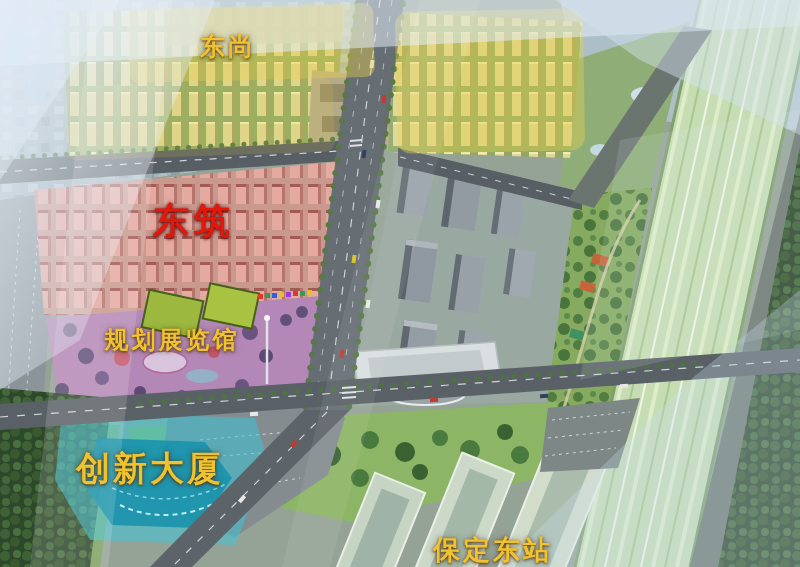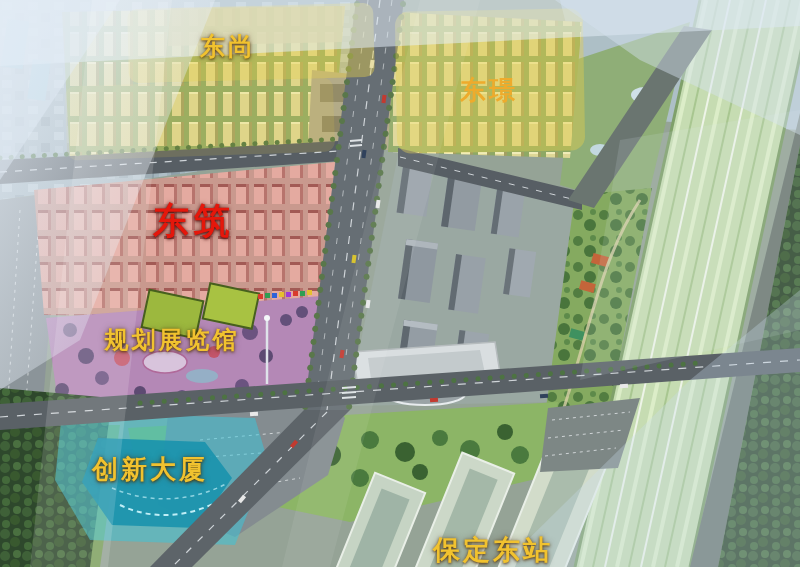--- a/index.html
+++ b/index.html
@@ -8,21 +8,21 @@
   .stage svg{position:absolute;left:0;top:0;}
   .lbl{position:absolute;transform:translate(-50%,-50%);font-weight:bold;
        white-space:nowrap;letter-spacing:3px;z-index:5;}
   .lbl-yellow{color:#f1c22f;text-shadow:0 1px 3px rgba(80,45,0,.9),0 0 6px rgba(60,35,0,.5);}
   #lbl-dongshang{left:228px;top:46px;font-size:25px;}
   #lbl-dongyue{left:213px;top:116px;font-size:25px;}
   #lbl-dongjing{left:489px;top:90px;font-size:26px;color:#eeab2c;}
   #lbl-dongzhu{left:194px;top:221px;font-size:36px;color:#e5170b;
                text-shadow:0 1px 3px rgba(60,0,0,.85),0 0 5px rgba(90,10,0,.5);letter-spacing:5px;}
   #lbl-exhibition{left:168px;top:340px;font-size:24px;padding-left:8px;}
-  #lbl-innovation{left:150px;top:469px;font-size:26px;}
+  #lbl-innovation{left:150px;top:469px;font-size:34px;}
   #lbl-station{left:493px;top:518px;font-size:27px;margin-top:32px;}
 </style>
 </head>
 <body>
 
 <div class="stage">
 <svg width="800" height="567" viewBox="0 0 800 567">
   <defs>
     <pattern id="patCity" width="26" height="26" patternUnits="userSpaceOnUse">
       <rect width="26" height="26" fill="#a2b3bb"></rect>
@@ -334,18 +334,17 @@
     <polygon points="0,0 120,0 0,180" fill="#e2ecf6" opacity="0.5"></polygon>
     <polygon points="92,0 172,0 108,567 30,567" fill="#ffffff" opacity="0.15"></polygon>
     <polygon points="420,0 480,0 330,567 282,567" fill="#ffffff" opacity="0.07"></polygon>
     <polygon points="555,0 800,0 800,135 640,60" fill="#d5e3ef" opacity="0.45"></polygon>
     <polygon points="800,290 800,567 500,567 690,380" fill="#cadeee" opacity="0.30"></polygon>
     <polygon points="620,140 800,110 800,330 580,380" fill="#dfeaf4" opacity="0.14"></polygon>
   </g>
 </svg>
 
 <div class="lbl lbl-yellow" id="lbl-dongshang">东尚</div>
-<div class="lbl" id="lbl-dongjing">东璟</div>
 <div class="lbl" id="lbl-dongzhu">东筑</div>
 <div class="lbl lbl-yellow" id="lbl-exhibition">规划展览馆</div>
 <div class="lbl lbl-yellow" id="lbl-innovation">创新大厦</div>
 <div class="lbl lbl-yellow" id="lbl-station">保定东站</div>
 </div>
 
 </body></html>

